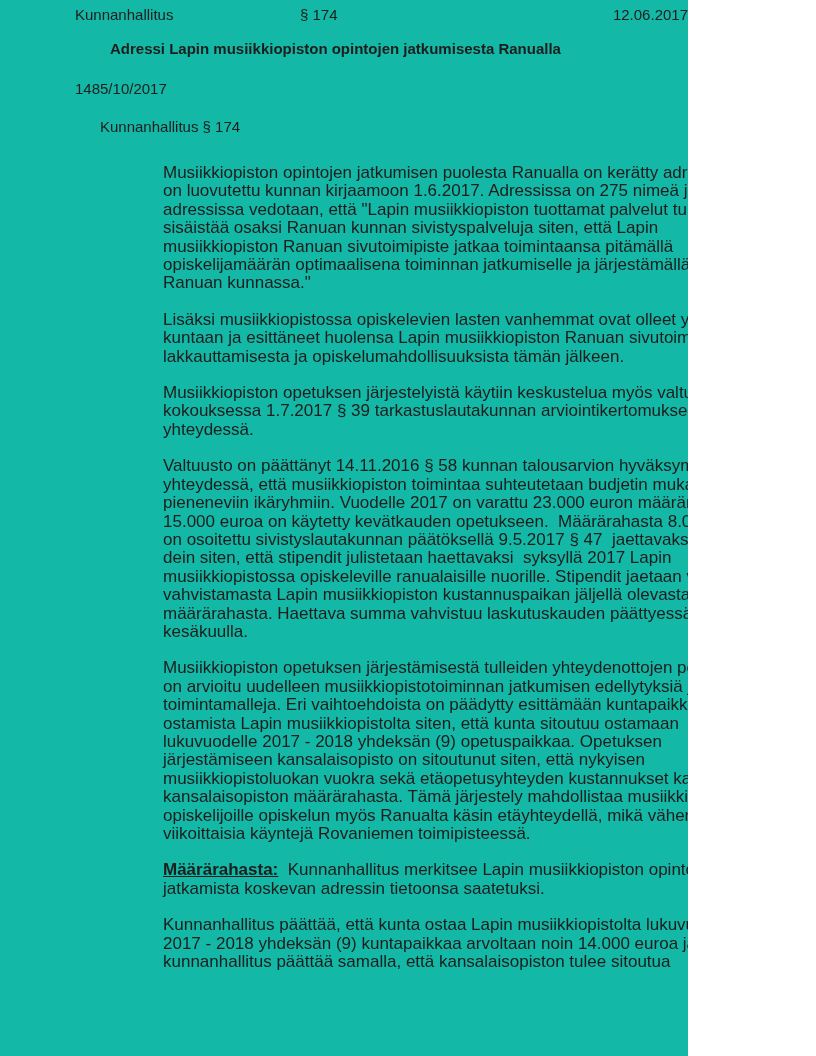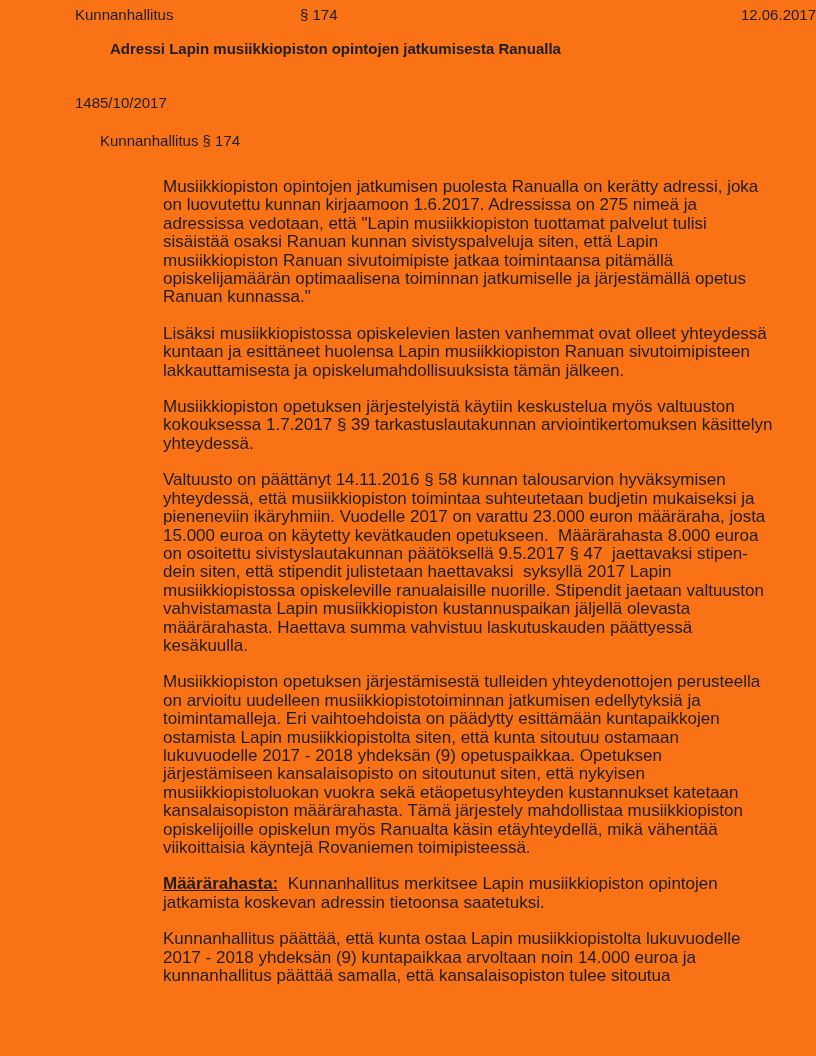--- a/index.html
+++ b/index.html
@@ -8,42 +8,42 @@
     background: #ffffff;
   }
   body {
     width: 816px;
     height: 1056px;
     font-family: "Liberation Sans", "DejaVu Sans", sans-serif;
     color: #1d1d1d;
   }
   .page {
     position: relative;
-    width: 816px;
+    width: 688px;
     height: 1056px;
     overflow: hidden;
-    background: #f97316;
+    background: #14b8a6;
   }
   .doc-header {
     display: flex;
     padding: 6px 0 0 75px;
     font-size: 15px;
     line-height: 18px;
   }
   .dh-committee { width: 225px; }
   .dh-section   { width: 220px; }
   .dh-date      { flex: 1; text-align: right; }
   .doc-title {
     margin: 15px 0 0 110px;
     font-size: 15px;
     font-weight: bold;
     line-height: 20px;
   }
   .case-number {
-    margin: 35px 0 0 75px;
+    margin: 21px 0 0 75px;
     font-size: 15px;
     line-height: 18px;
   }
   .section-ref {
     margin: 20px 0 0 100px;
     font-size: 15px;
     line-height: 18px;
   }
   .doc-body {
     margin: 28px 0 0 163px;

